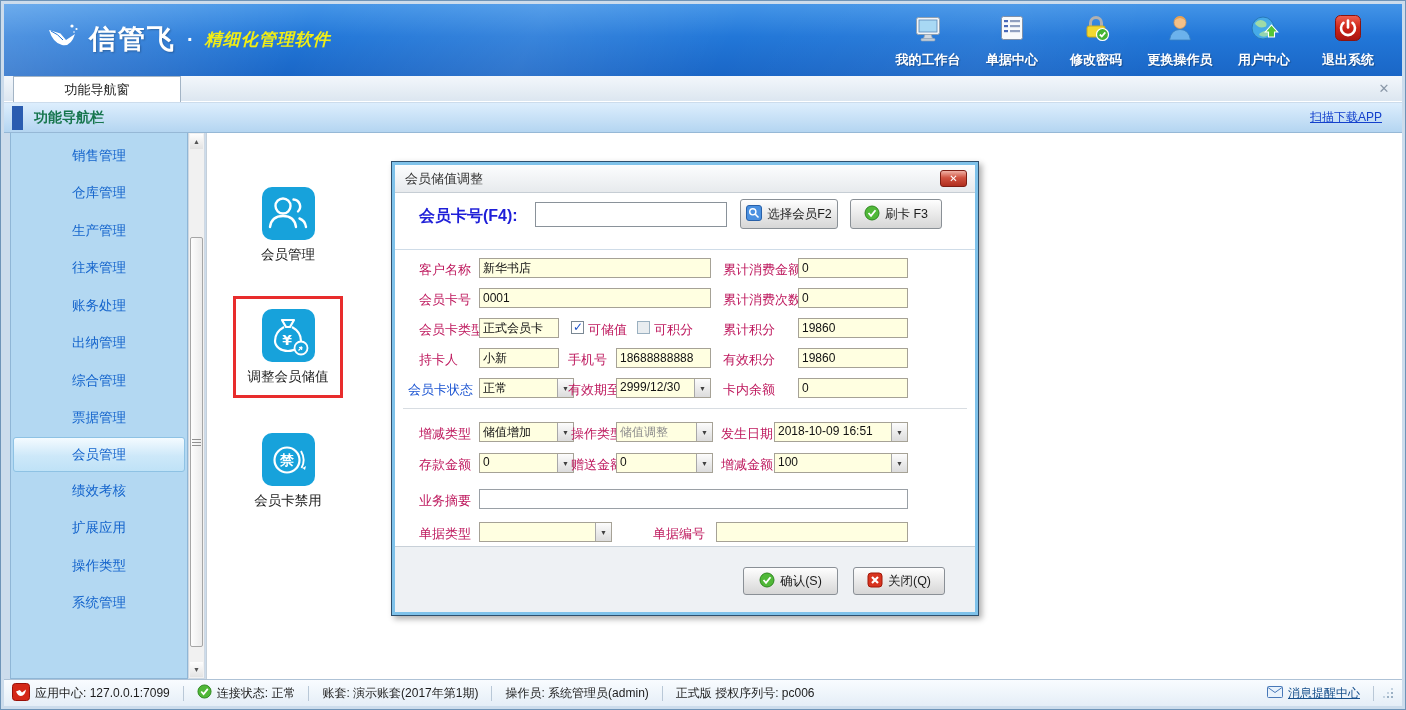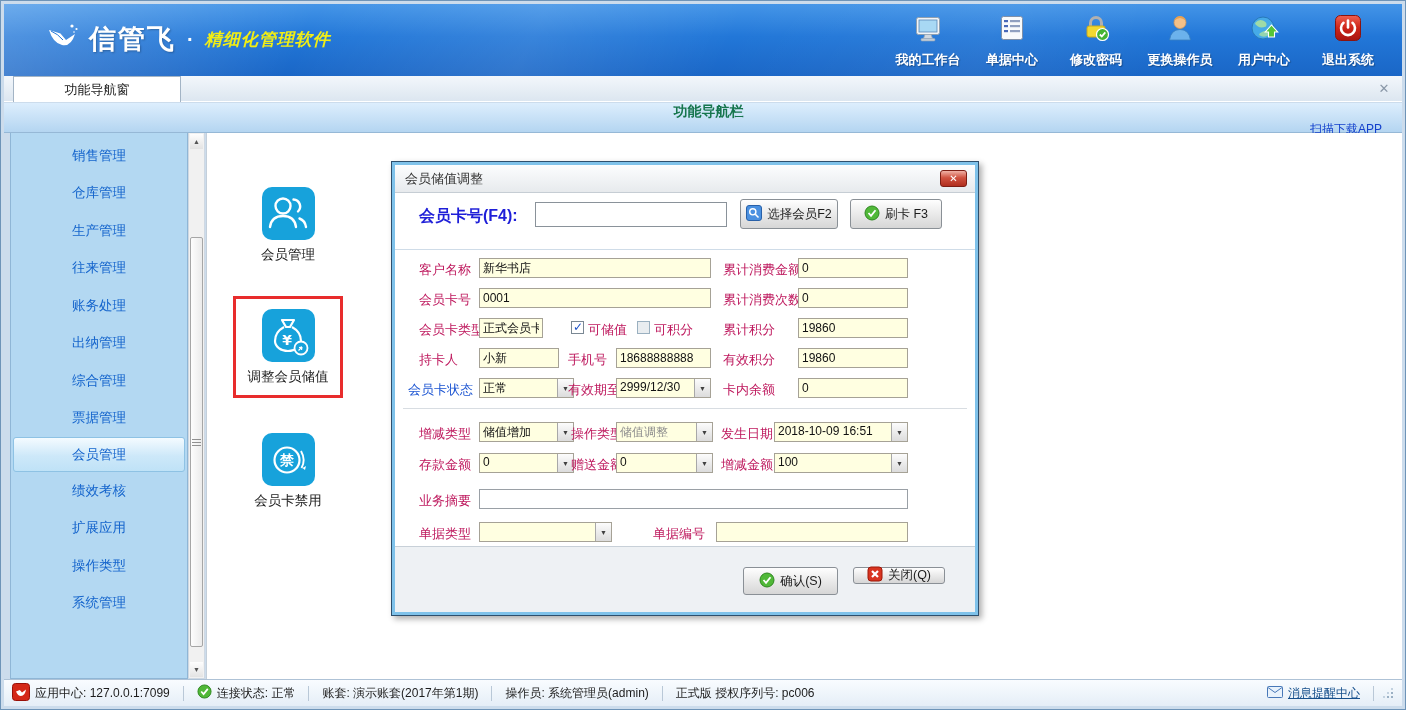--- a/index.html
+++ b/index.html
@@ -28,21 +28,21 @@
     background:linear-gradient(#f3f7fb,#dce6f0); border-bottom:1px solid #ffffff; }
   .tab-active { position:absolute; left:9px; top:0; width:168px; height:26px; background:#fff;
     border:1px solid #a3b4c5; border-bottom:none; display:flex; align-items:center; justify-content:center;
     font-size:13px; color:#1c1c1c; cursor:pointer; }
   .tabstrip-close { position:absolute; right:10px; top:5px; width:16px; height:16px; color:#8a98a8;
     font-size:13px; line-height:16px; text-align:center; cursor:pointer; }
   .tabstrip-close::before { content:"✕"; }
 
   
   .navheader { position:absolute; top:102px; left:3px; right:3px; height:30px;
-    background:linear-gradient(#ddeefd,#b4d5f1); border-bottom:1px solid #96b8d6; display:flex; align-items:center;flex-direction:column; }
+    background:linear-gradient(#ddeefd,#b4d5f1); border-bottom:1px solid #96b8d6; display:flex; align-items:center; }
   .navheader-accent { width:11px; height:24px; background:#2a5cb0; margin-left:8px; }
   .navheader-title { margin-left:11px; font-size:14px; font-weight:bold; color:#17764e; }
   .navheader-link { margin-left:auto; margin-right:20px; font-size:12px; color:#1340cc; text-decoration:underline; cursor:pointer; }
 
   
   .sidebar { position:absolute; top:132px; left:9px; width:178px; bottom:30px; background:#b3d8f2;
     border:1px solid #8fb6d6; border-top:none; padding-top:4px; }
   .side-item { height:37.5px; display:flex; align-items:center; justify-content:center;
     color:#1464cc; font-size:13.5px; cursor:pointer; }
   .side-item.selected { background:linear-gradient(#f4fbff,#cde8f9 55%,#bfe2f7); border:1px solid #8ec2e4;
@@ -324,21 +324,21 @@
       <input class="field" style="left: 84px; top: 93px; width: 232px;" value="新华书店">
       <span class="lbl" style="left:328px;top:96px;">累计消费金额</span>
       <input class="field" style="left: 403px; top: 93px; width: 110px;" value="0">
 
       <span class="lbl" style="left:24px;top:126px;">会员卡号</span>
       <input class="field" style="left: 84px; top: 123px; width: 232px;" value="0001">
       <span class="lbl" style="left:328px;top:126px;">累计消费次数</span>
       <input class="field" style="left: 403px; top: 123px; width: 110px;" value="0">
 
       <span class="lbl" style="left:24px;top:156px;">会员卡类型</span>
-      <input class="field" style="left: 84px; top: 153px; width: 64px;" value="正式会员卡">
+      <input class="field" style="left: 84px; top: 153px; width: 80px;" value="正式会员卡">
       <span class="cb checked" style="left:176px;top:156px;"></span>
       <span class="lbl" style="left:193px;top:156px;">可储值</span>
       <span class="cb unchecked" style="left:242px;top:156px;"></span>
       <span class="lbl" style="left:259px;top:156px;">可积分</span>
       <span class="lbl" style="left:328px;top:156px;">累计积分</span>
       <input class="field" style="left: 403px; top: 153px; width: 110px;" value="19860">
 
       <span class="lbl" style="left:24px;top:186px;">持卡人</span>
       <input class="field" style="left: 84px; top: 183px; width: 80px;" value="小新">
       <span class="lbl" style="left:173px;top:186px;">手机号</span>
@@ -407,21 +407,21 @@
       <div class="dlg-bottom">
         <button class="btn" style="position:absolute;left:348px;top:20px;width:95px;height:28px;">
           <span>
             <svg width="16" height="16" viewBox="0 0 16 16">
               <circle cx="8" cy="8" r="7" fill="#50b838" stroke="#2e8820"></circle>
               <path d="M4.5 8 l2.5 2.8 l4.5 -5.6" fill="none" stroke="#fff" stroke-width="1.8"></path>
             </svg>
           </span>
           <span>确认(S)</span>
         </button>
-        <button class="btn" style="position:absolute;left:458px;top:20px;width:92px;height:17px;">
+        <button class="btn" style="position:absolute;left:458px;top:20px;width:92px;height:28px;">
           <span>
             <svg width="16" height="16" viewBox="0 0 16 16">
               <rect x="1" y="1" width="14" height="14" rx="3" fill="#d83420" stroke="#a01808"></rect>
               <path d="M5 5 l6 6 M11 5 l-6 6" stroke="#fff" stroke-width="2.2"></path>
             </svg>
           </span>
           <span>关闭(Q)</span>
         </button>
       </div>
     </div>

